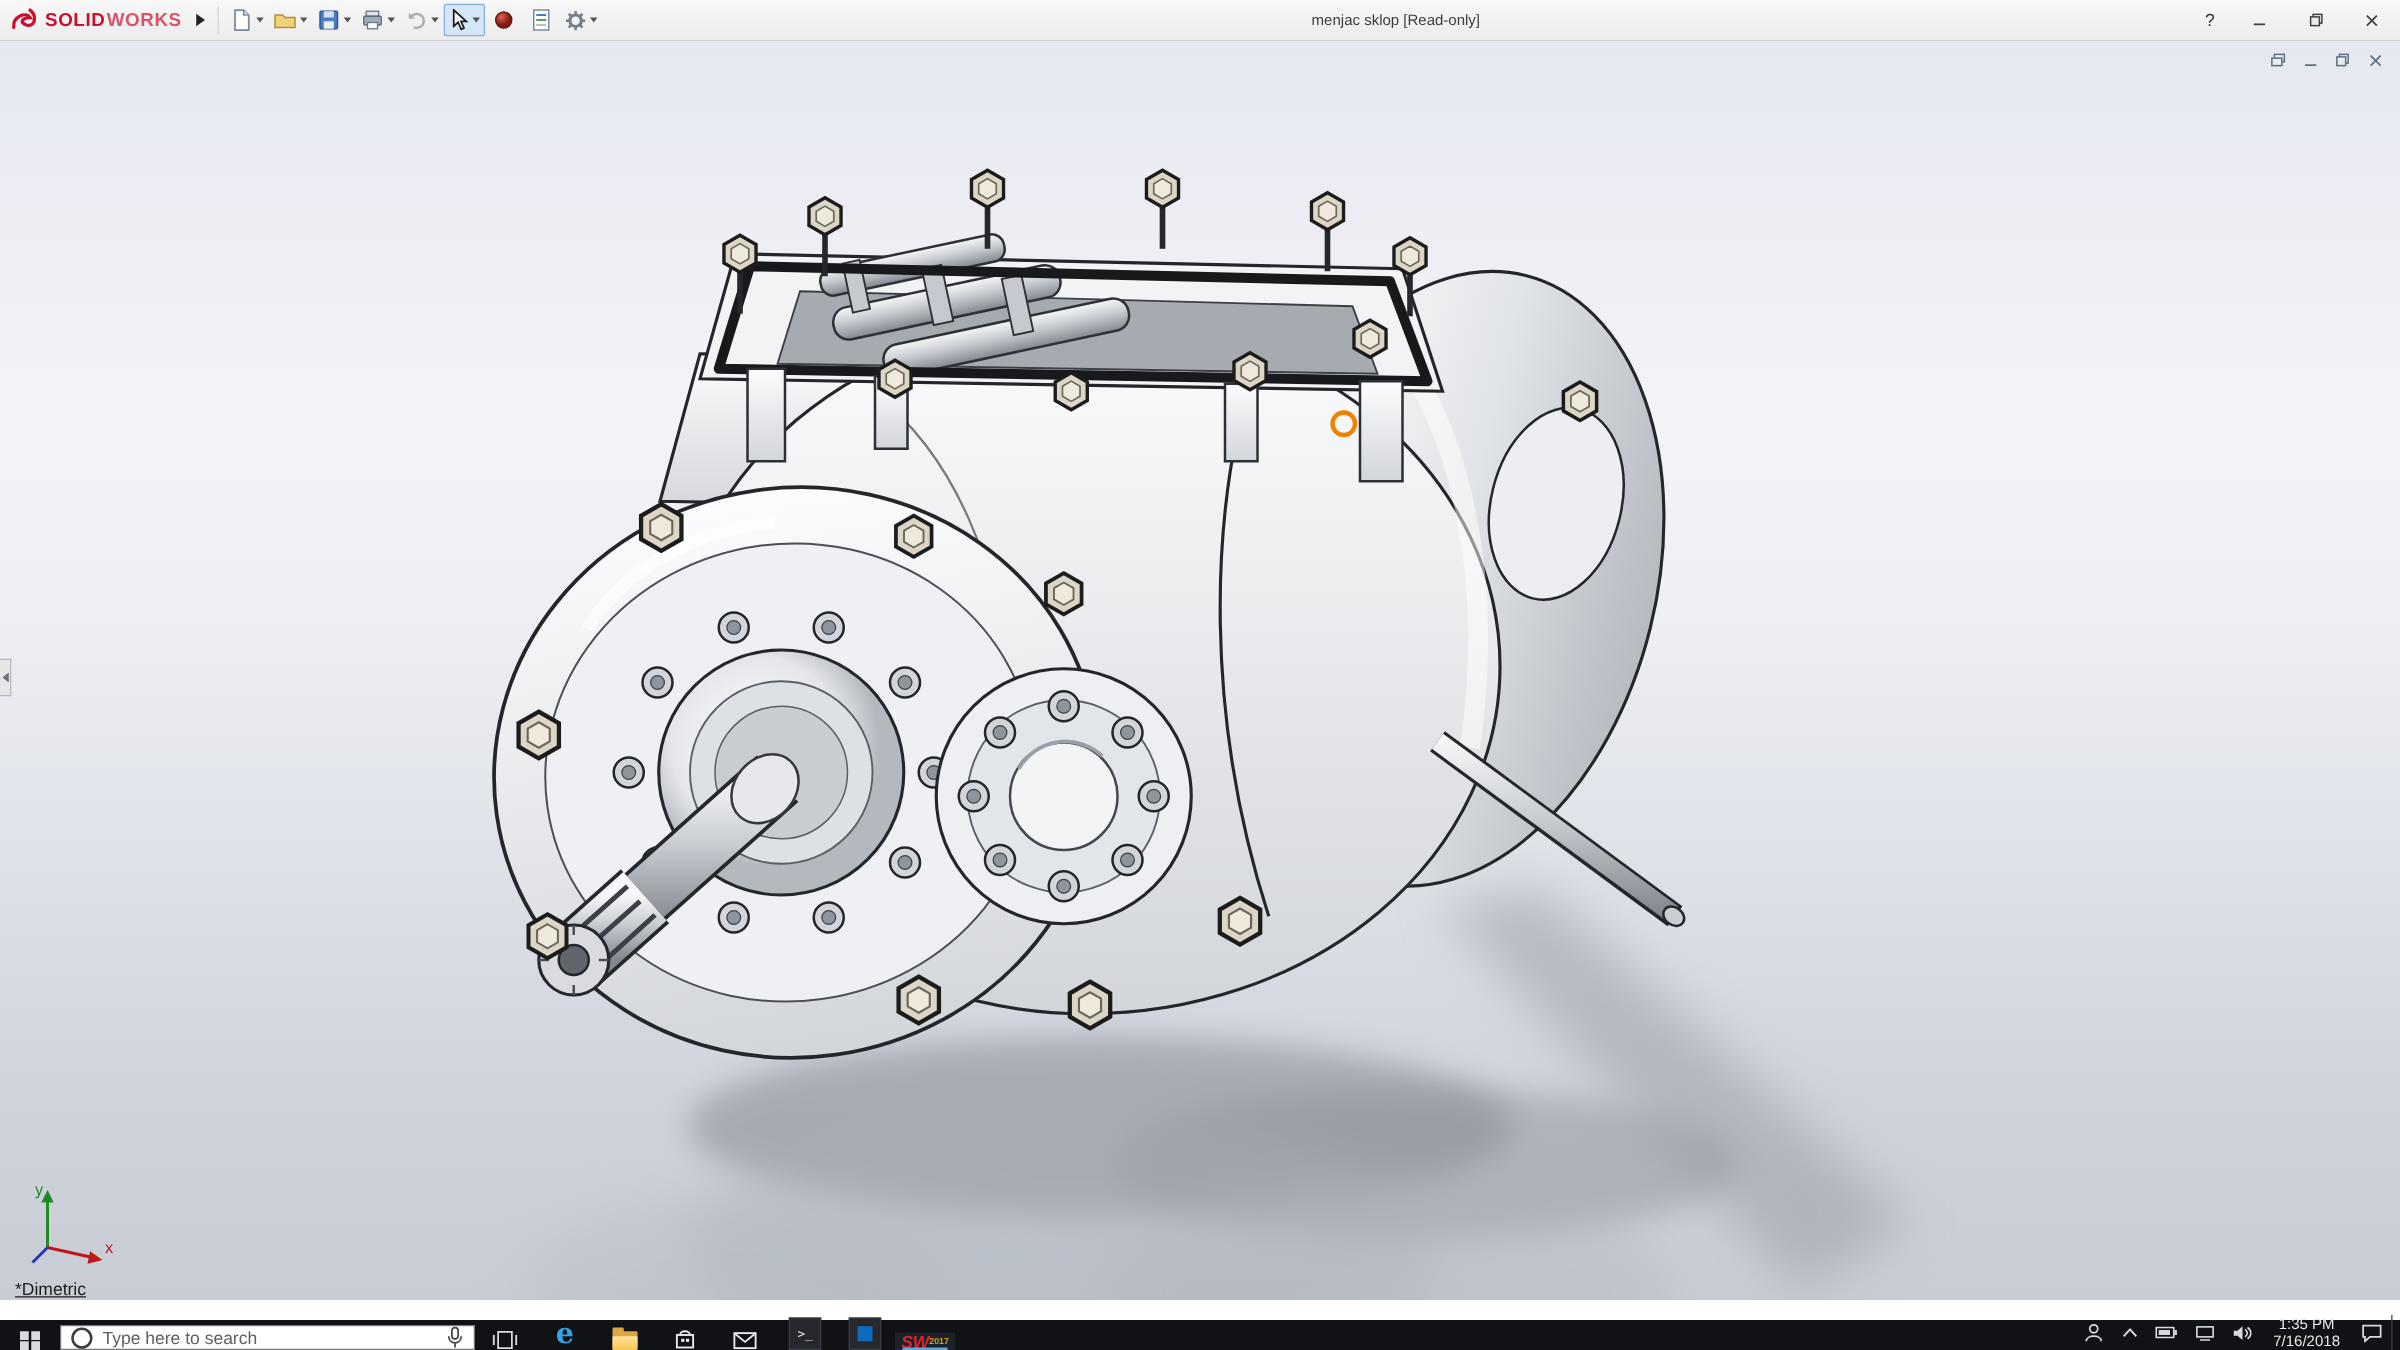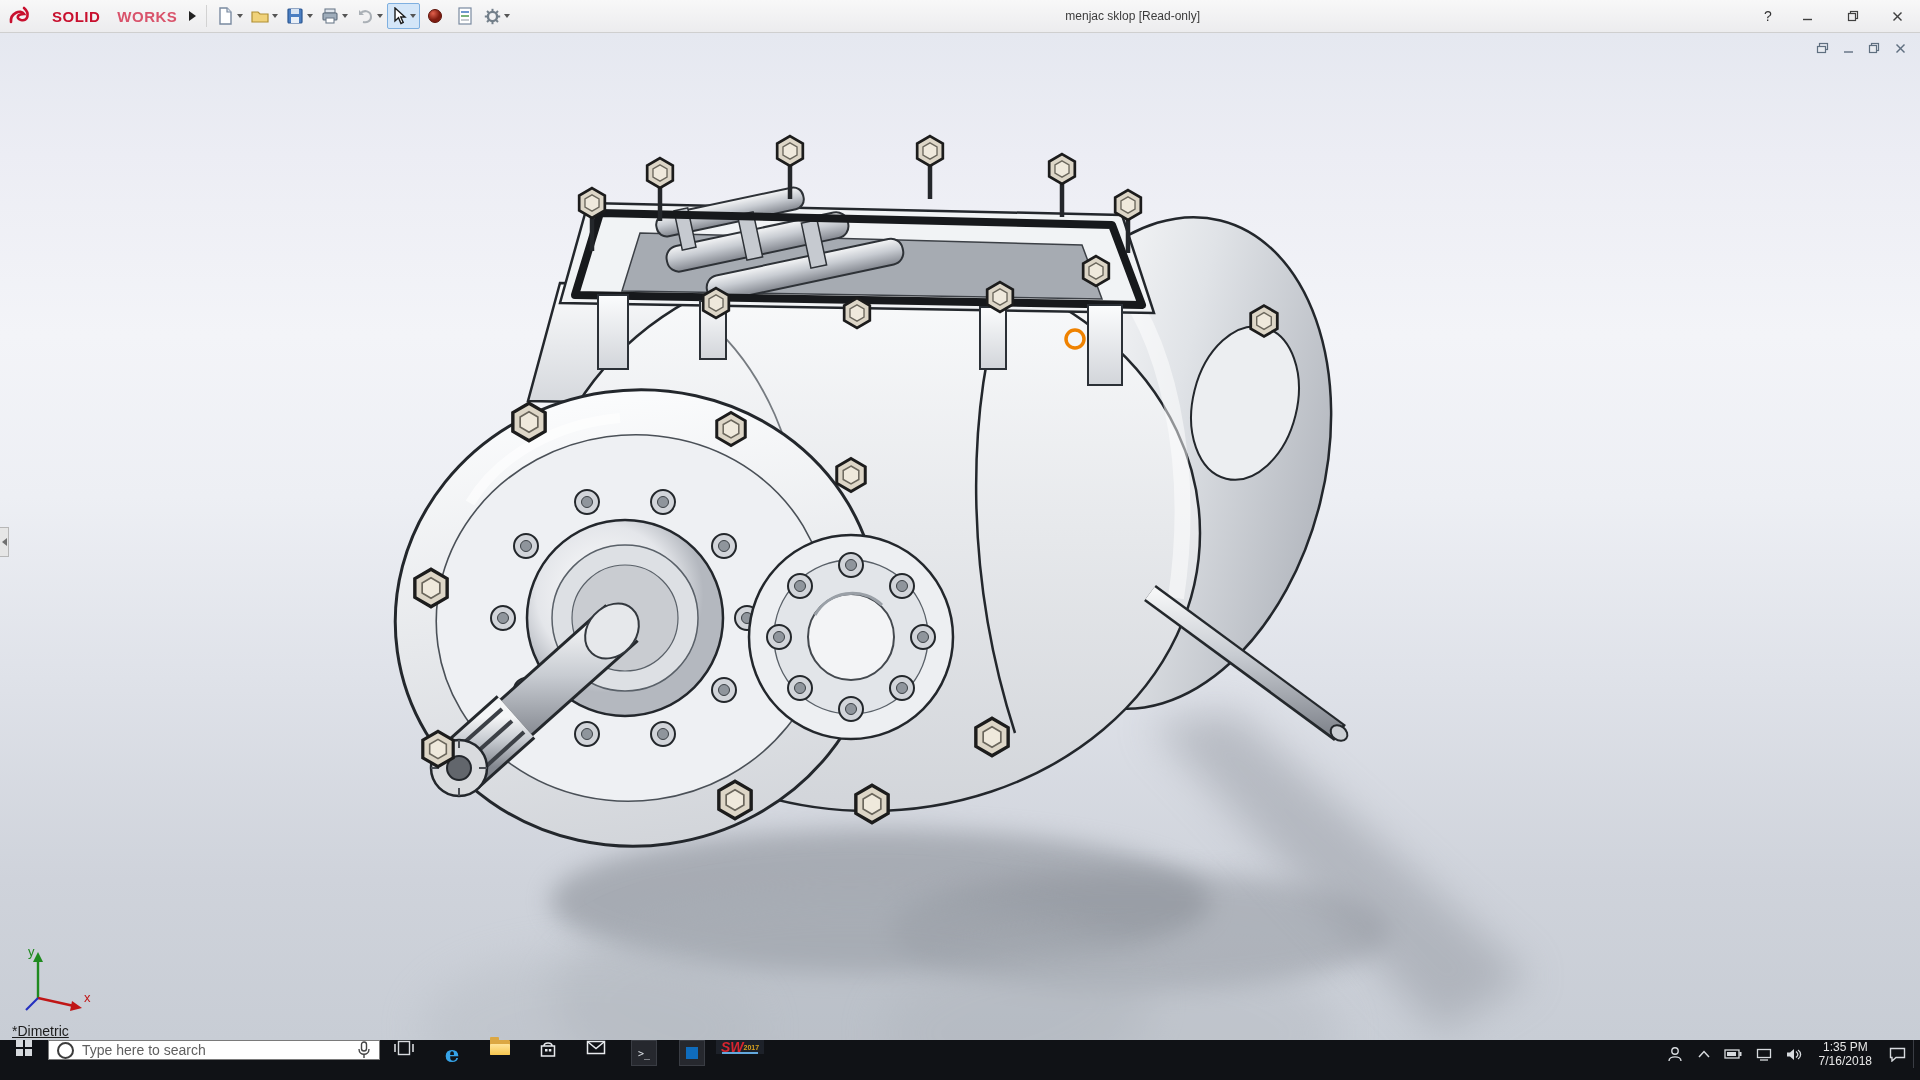--- a/index.html
+++ b/index.html
@@ -3,21 +3,21 @@
 <meta charset="utf-8">
 <style>
   * { margin:0; padding:0; box-sizing:border-box; }
   html,body { width:1920px; height:1080px; overflow:hidden; font-family:"Liberation Sans",sans-serif; cursor:default; user-select:none; }
   .screen { position:relative; width:1920px; height:1080px; background:#fff; }
 
   
   .titlebar { position:absolute; top:0; left:0; right:0; height:33px;
     background:linear-gradient(#f8f8f8,#ececee); border-bottom:1px solid #cfcfcf;
     display:flex; align-items:center; }
-  .brand { display:flex; align-items:center; gap:20px; padding:0 6px 0 8px; }
+  .brand { display:flex; align-items:center; gap:4px; padding:0 6px 0 8px; }
   .brand-solid { color:#c8102e; font-weight:bold; font-size:15px; letter-spacing:.5px; }
   .brand-works { color:#d9536b; font-weight:bold; font-size:15px; letter-spacing:.5px; margin-left:-3px; }
   .flyout { width:18px; height:24px; display:flex; align-items:center; justify-content:center; }
   .flyout .tri { width:0; height:0; border-left:7px solid #222; border-top:5px solid transparent; border-bottom:5px solid transparent; }
   .tb-sep { width:1px; height:22px; background:#d2d2d2; margin:0 5px; }
   .tb-btn { height:26px; min-width:30px; display:flex; align-items:center; justify-content:center; gap:2px;
     border:1px solid transparent; border-radius:2px; padding:0 3px; }
   .tb-btn.active { background:#d4e6f8; border-color:#7fb0e0; }
   .caret { width:0; height:0; border-top:4px solid #555; border-left:3.5px solid transparent; border-right:3.5px solid transparent; margin-left:1px; }
   .title-center { flex:1; text-align:center; font-size:12px; color:#3c3c3c; white-space:nowrap; overflow:hidden; }
@@ -31,22 +31,22 @@
   .model-svg { position:absolute; inset:0; width:100%; height:100%; }
   .doc-controls { position:absolute; top:6px; right:10px; display:flex; gap:6px; }
   .doc-btn { width:20px; height:18px; display:flex; align-items:center; justify-content:center; border-radius:2px; }
   .splitter-tab { position:absolute; left:0; top:494px; width:9px; height:30px; background:#e6e6e6;
     border:1px solid #b7b7b7; border-left:none; display:flex; align-items:center; justify-content:center; }
   .splitter-tab .tri { width:0; height:0; border-right:5px solid #707070; border-top:4px solid transparent; border-bottom:4px solid transparent; }
   .orientation-label { position:absolute; left:12px; bottom:1px; font-size:14px; color:#1c1c1c;text-decoration:underline; }
   .triad { position:absolute; left:14px; bottom:22px; }
 
   
-  .taskbar { position:absolute; left:0; right:0; bottom:0; height:40px; background:#101216;
-    display:flex; align-items:flex-start; color:#e8e8e8; }
+  .taskbar { position:absolute; left:0; right:0; bottom:0; height:24px; background:#101216;
+    display:flex; align-items:flex-end; color:#e8e8e8; }
   .tb-app { width:48px; display:flex; align-items:center; justify-content:center; position:relative; }
   .tb-app.active { background:#1d2129; }
   .tb-app.active::after { content:""; position:absolute; left:6px; right:6px; bottom:0; height:2px; background:#63a8dd; }
   .start-logo { display:grid; grid-template-columns:7px 7px; grid-template-rows:7px 7px; gap:1.5px; }
   .start-logo span { background:#d7dade; }
   .searchbox { width:332px; background:#ffffff; border:1px solid #7a7a7a; display:flex; align-items:center; padding:0 8px; gap:8px; }
   .cortana-ring { width:17px; height:17px; border:2px solid #3c3c3c; border-radius:50%; flex:none; }
   .searchbox input { flex:1; border:none; outline:none; font-size:14px; color:#222; background:transparent; font-family:"Liberation Sans",sans-serif; }
   .searchbox input::placeholder { color:#5f5f5f; opacity:1; }
   .edge-e { font-size:23px; font-weight:bold; color:#35a3e8; font-family:"DejaVu Serif",serif; }

